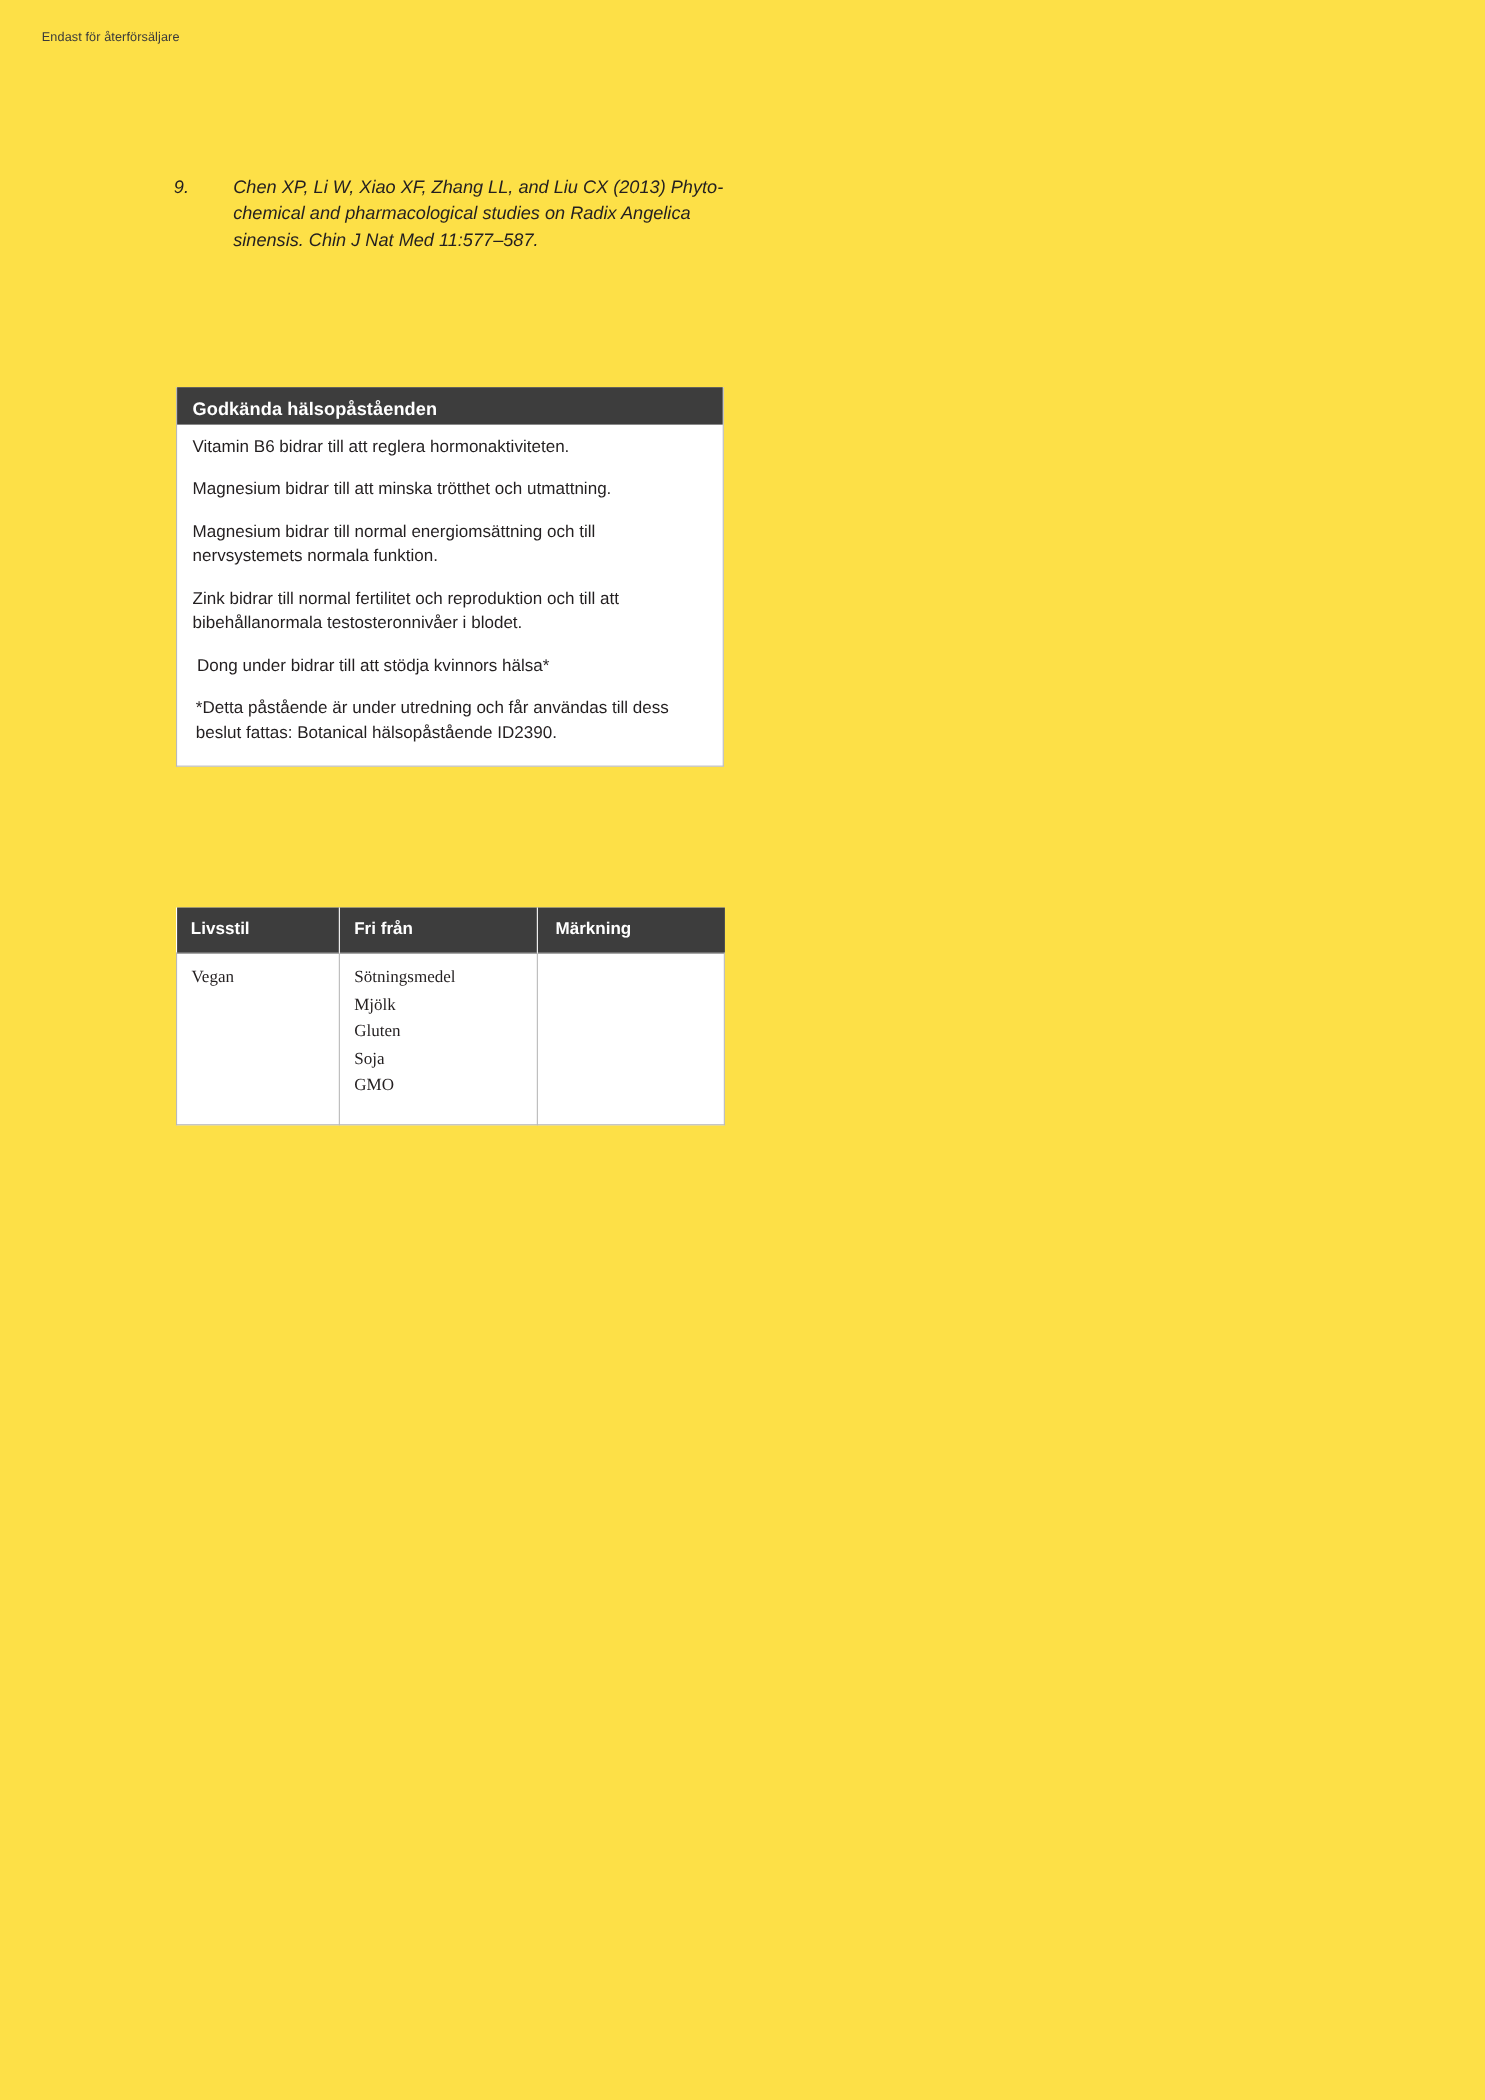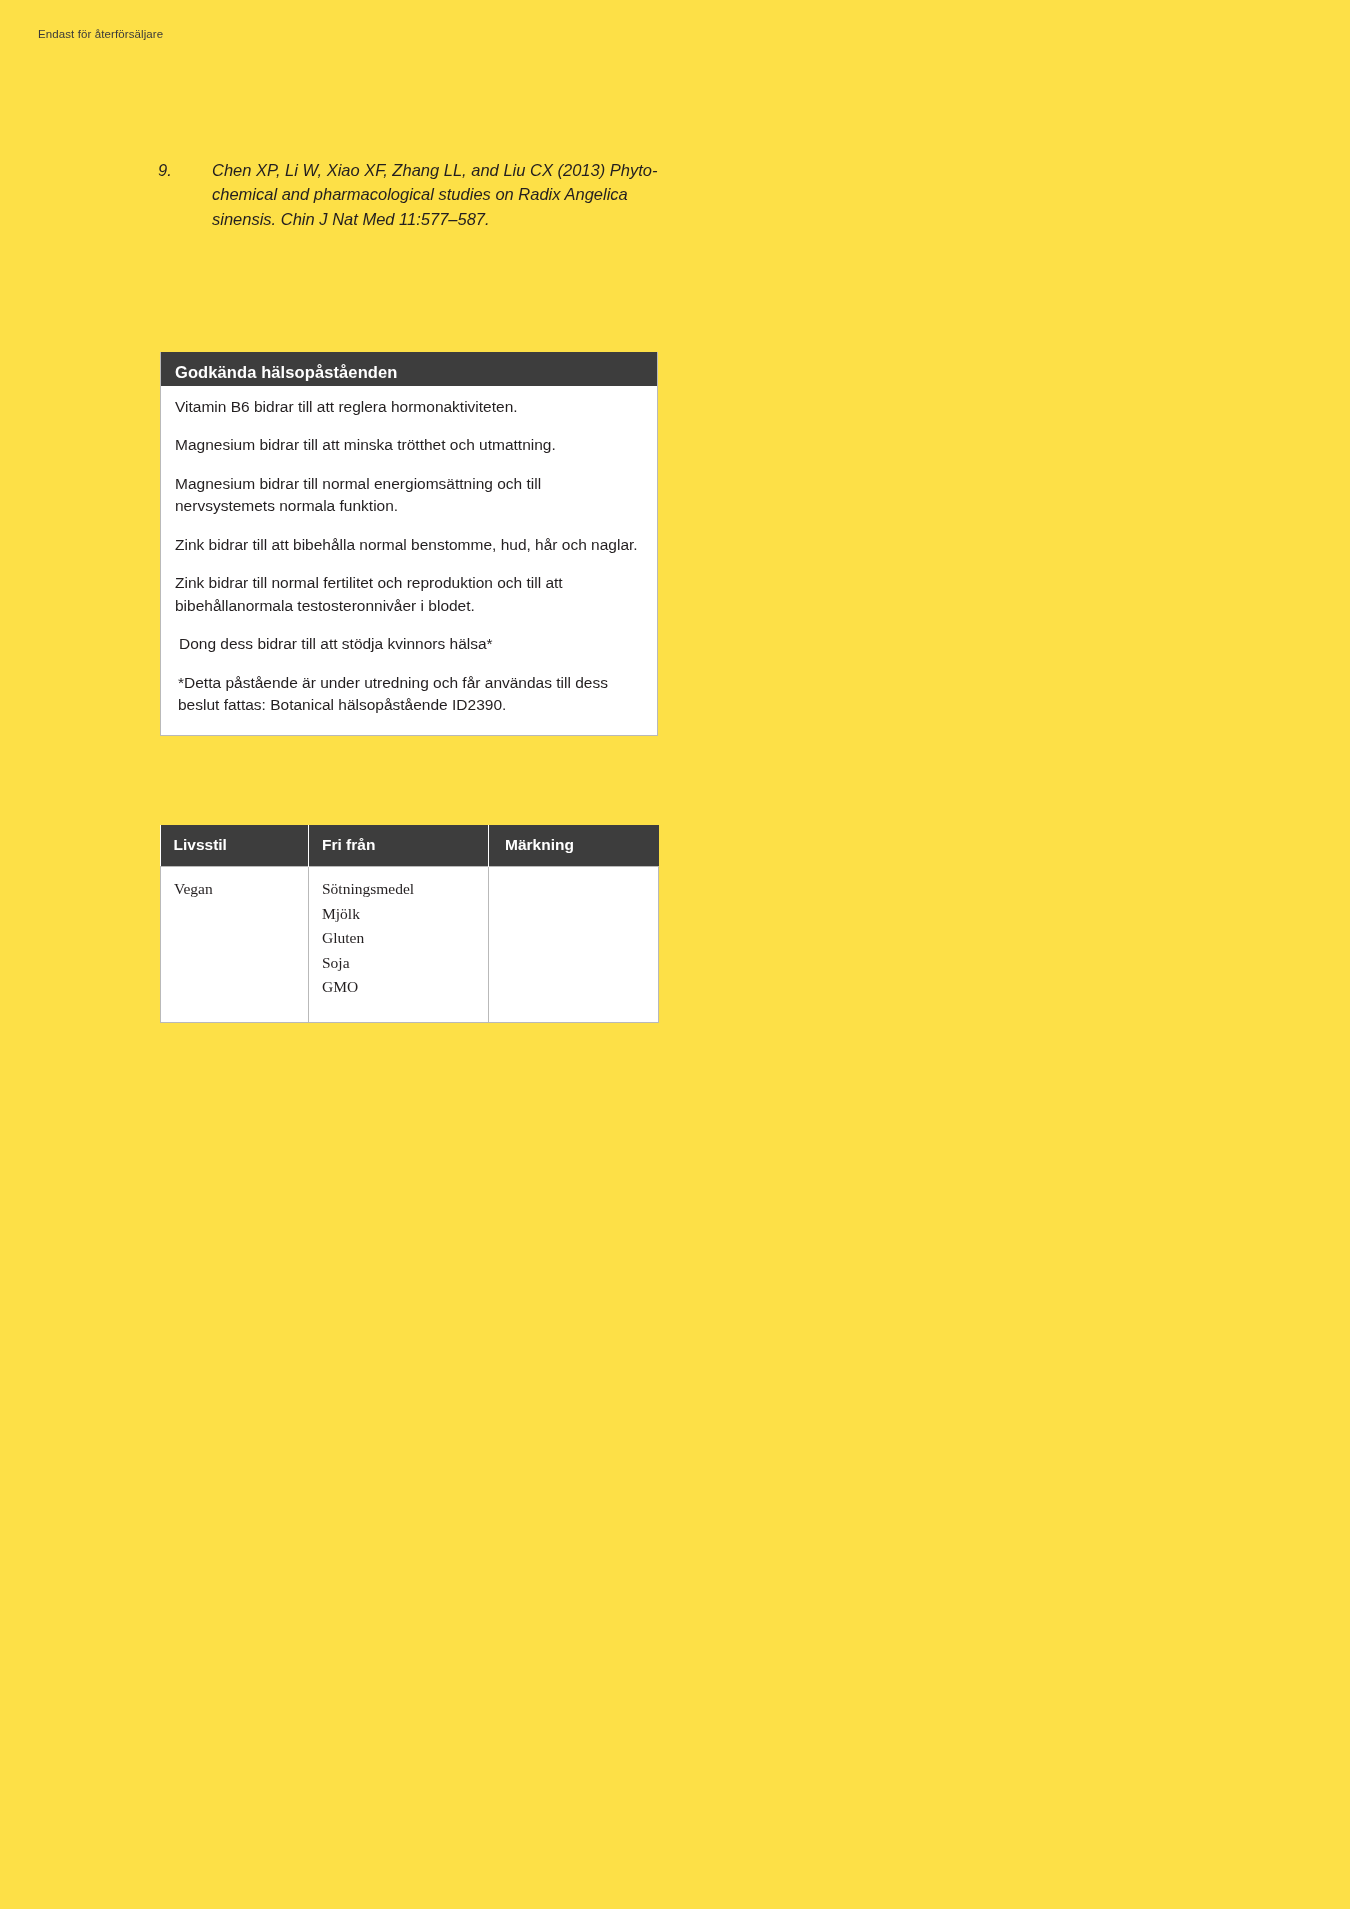--- a/index.html
+++ b/index.html
@@ -145,23 +145,22 @@
     <div class="ref-num">9.</div>
     <div class="ref-text">Chen XP, Li W, Xiao XF, Zhang LL, and Liu CX (2013) Phyto-chemical and pharmacological studies on Radix Angelica sinensis. Chin J Nat Med 11:577–587.</div>
   </div>
 
   <div class="claims-box">
     <div class="claims-head">Godkända hälsopåståenden</div>
     <div class="claims-body">
       <p class="claim">Vitamin B6 bidrar till att reglera hormonaktiviteten.</p>
       <p class="claim">Magnesium bidrar till att minska trötthet och utmattning.</p>
       <p class="claim">Magnesium bidrar till normal energiomsättning och till nervsystemets normala funktion.</p>
-      <p class="claim">Zink bidrar till att bibehålla normal benstomme, hud, hår och naglar.</p>
       <p class="claim">Zink bidrar till normal fertilitet och reproduktion och till att bibehållanormala testosteronnivåer i blodet.</p>
-      <p class="claim indent">Dong dess bidrar till att stödja kvinnors hälsa*</p>
+      <p class="claim indent">Dong under bidrar till att stödja kvinnors hälsa*</p>
       <p class="claim note">*Detta påstående är under utredning och får användas till dess beslut fattas: Botanical hälsopåstående ID2390.</p>
     </div>
   </div>
 
   <table class="ls-table">
     <colgroup>
       <col class="c1">
         <col class="c2">
         <col class="c3">
     </colgroup>

